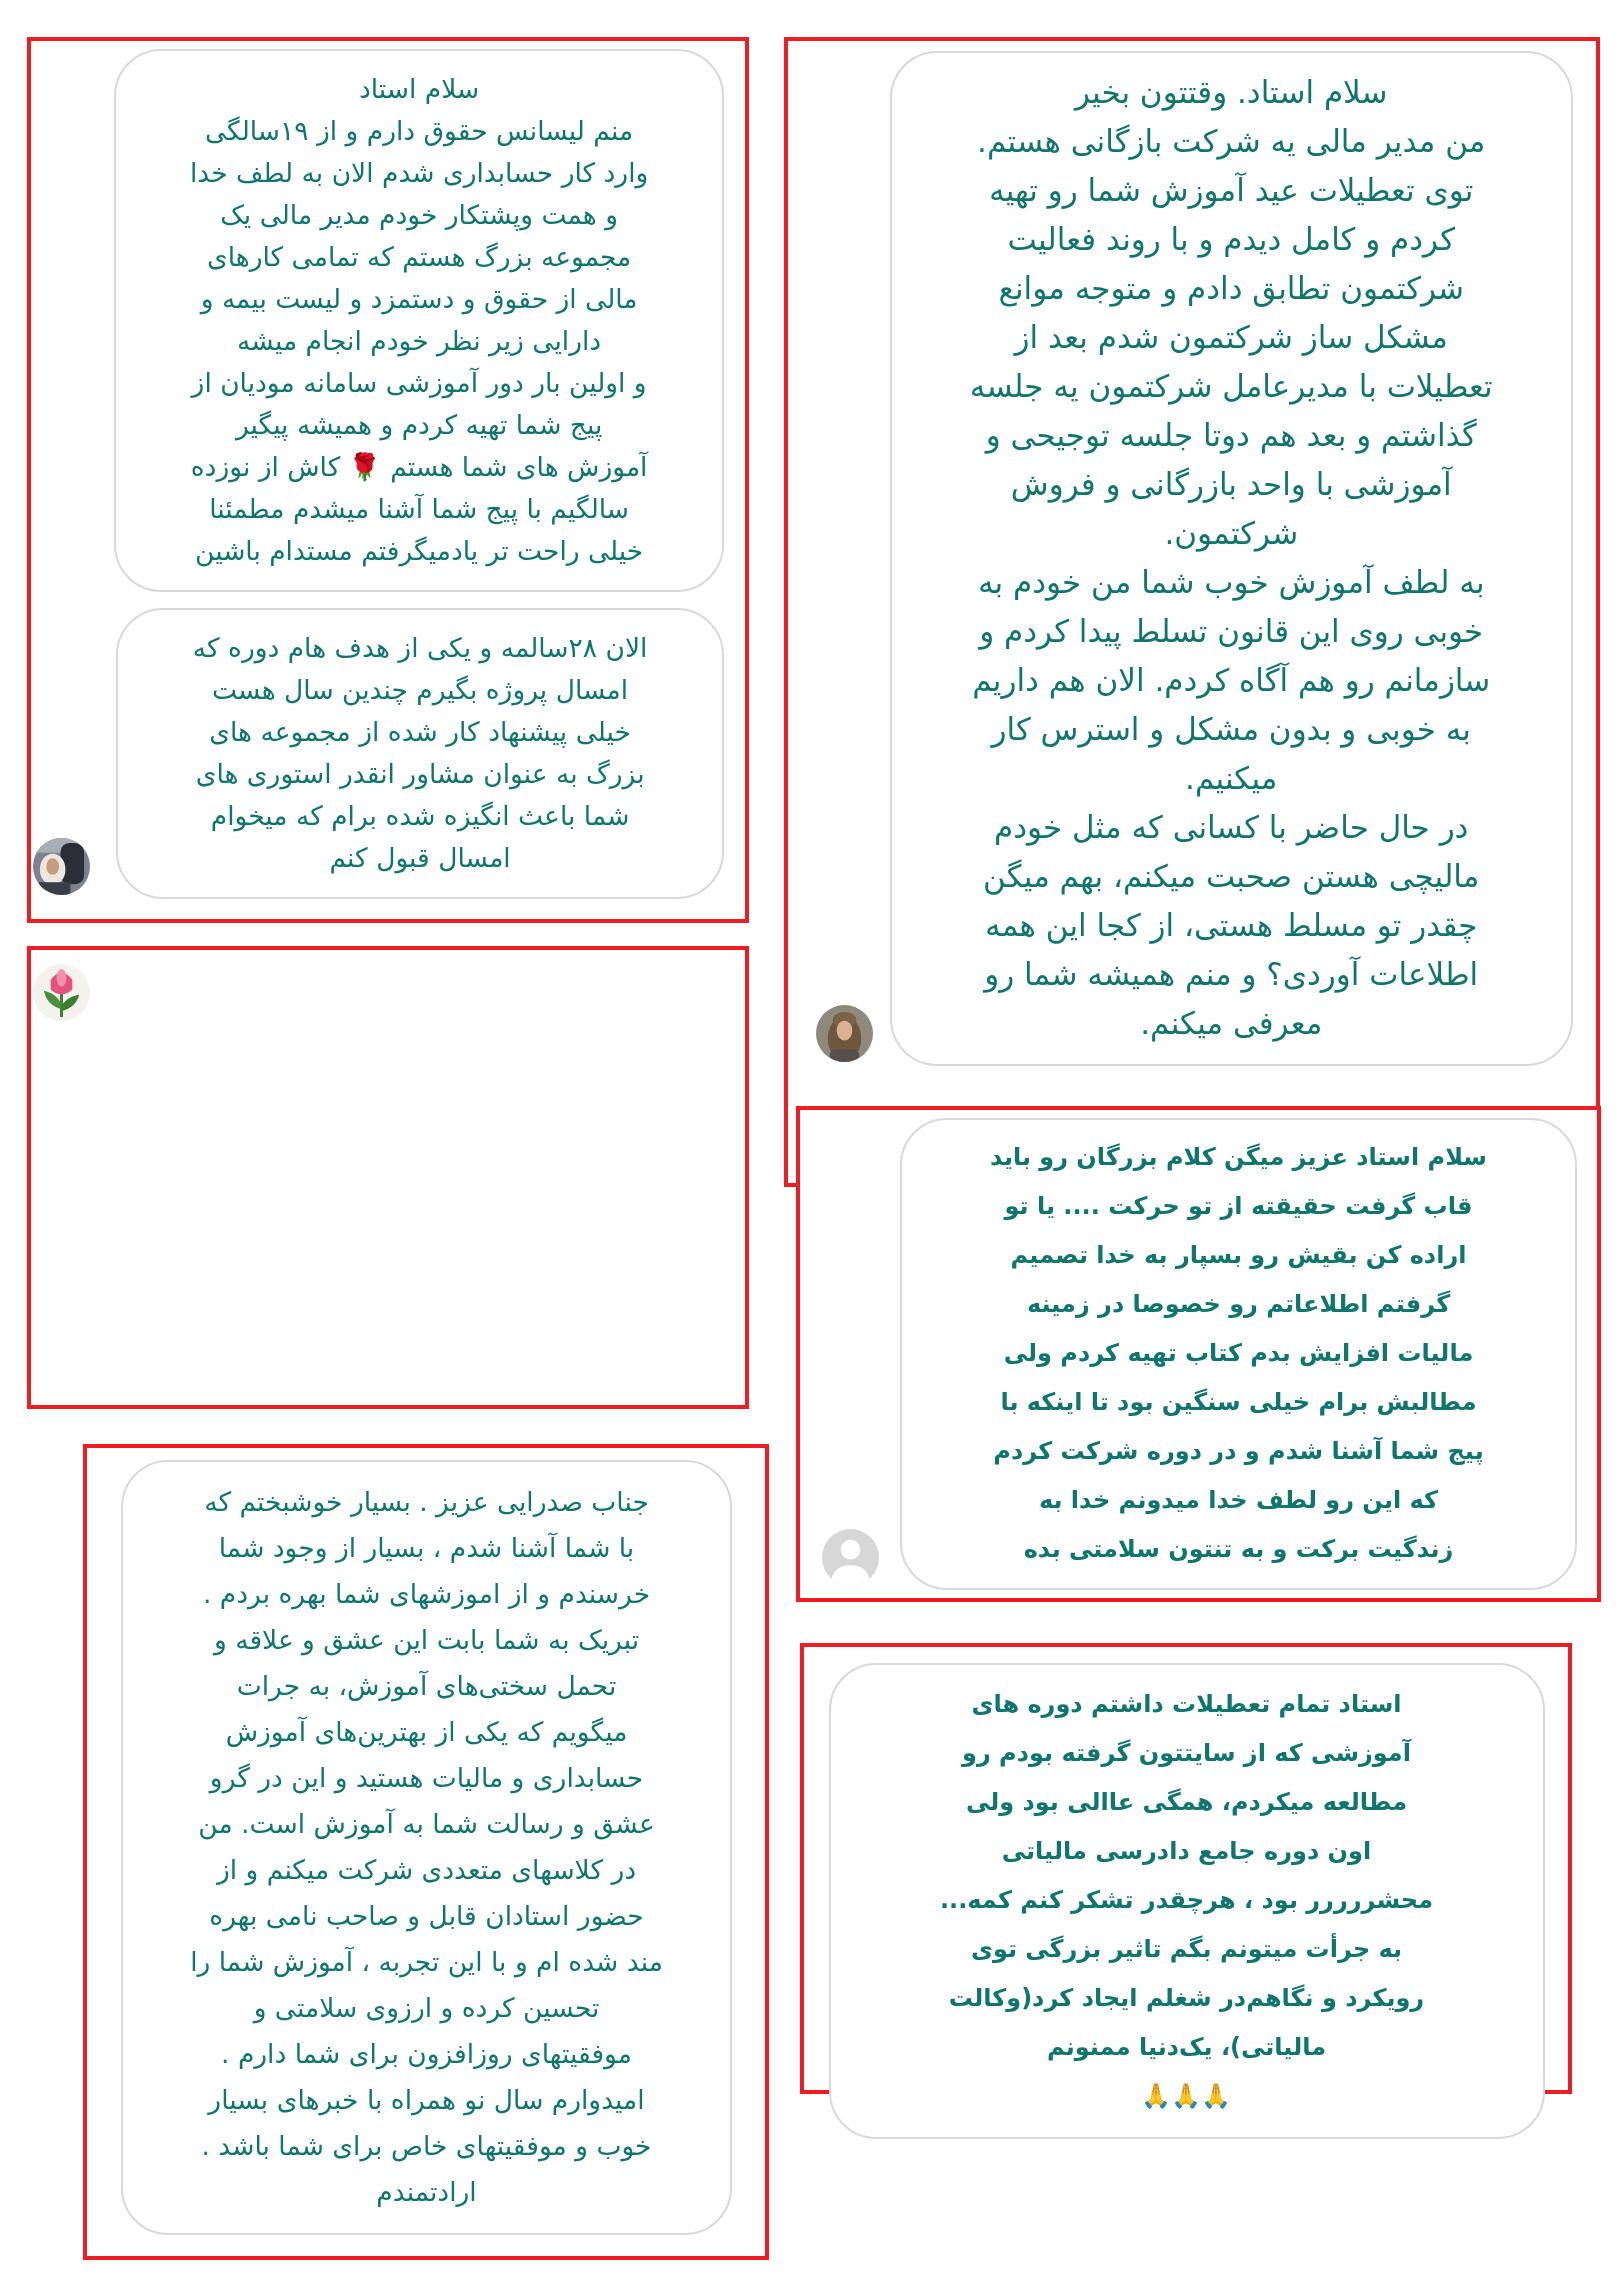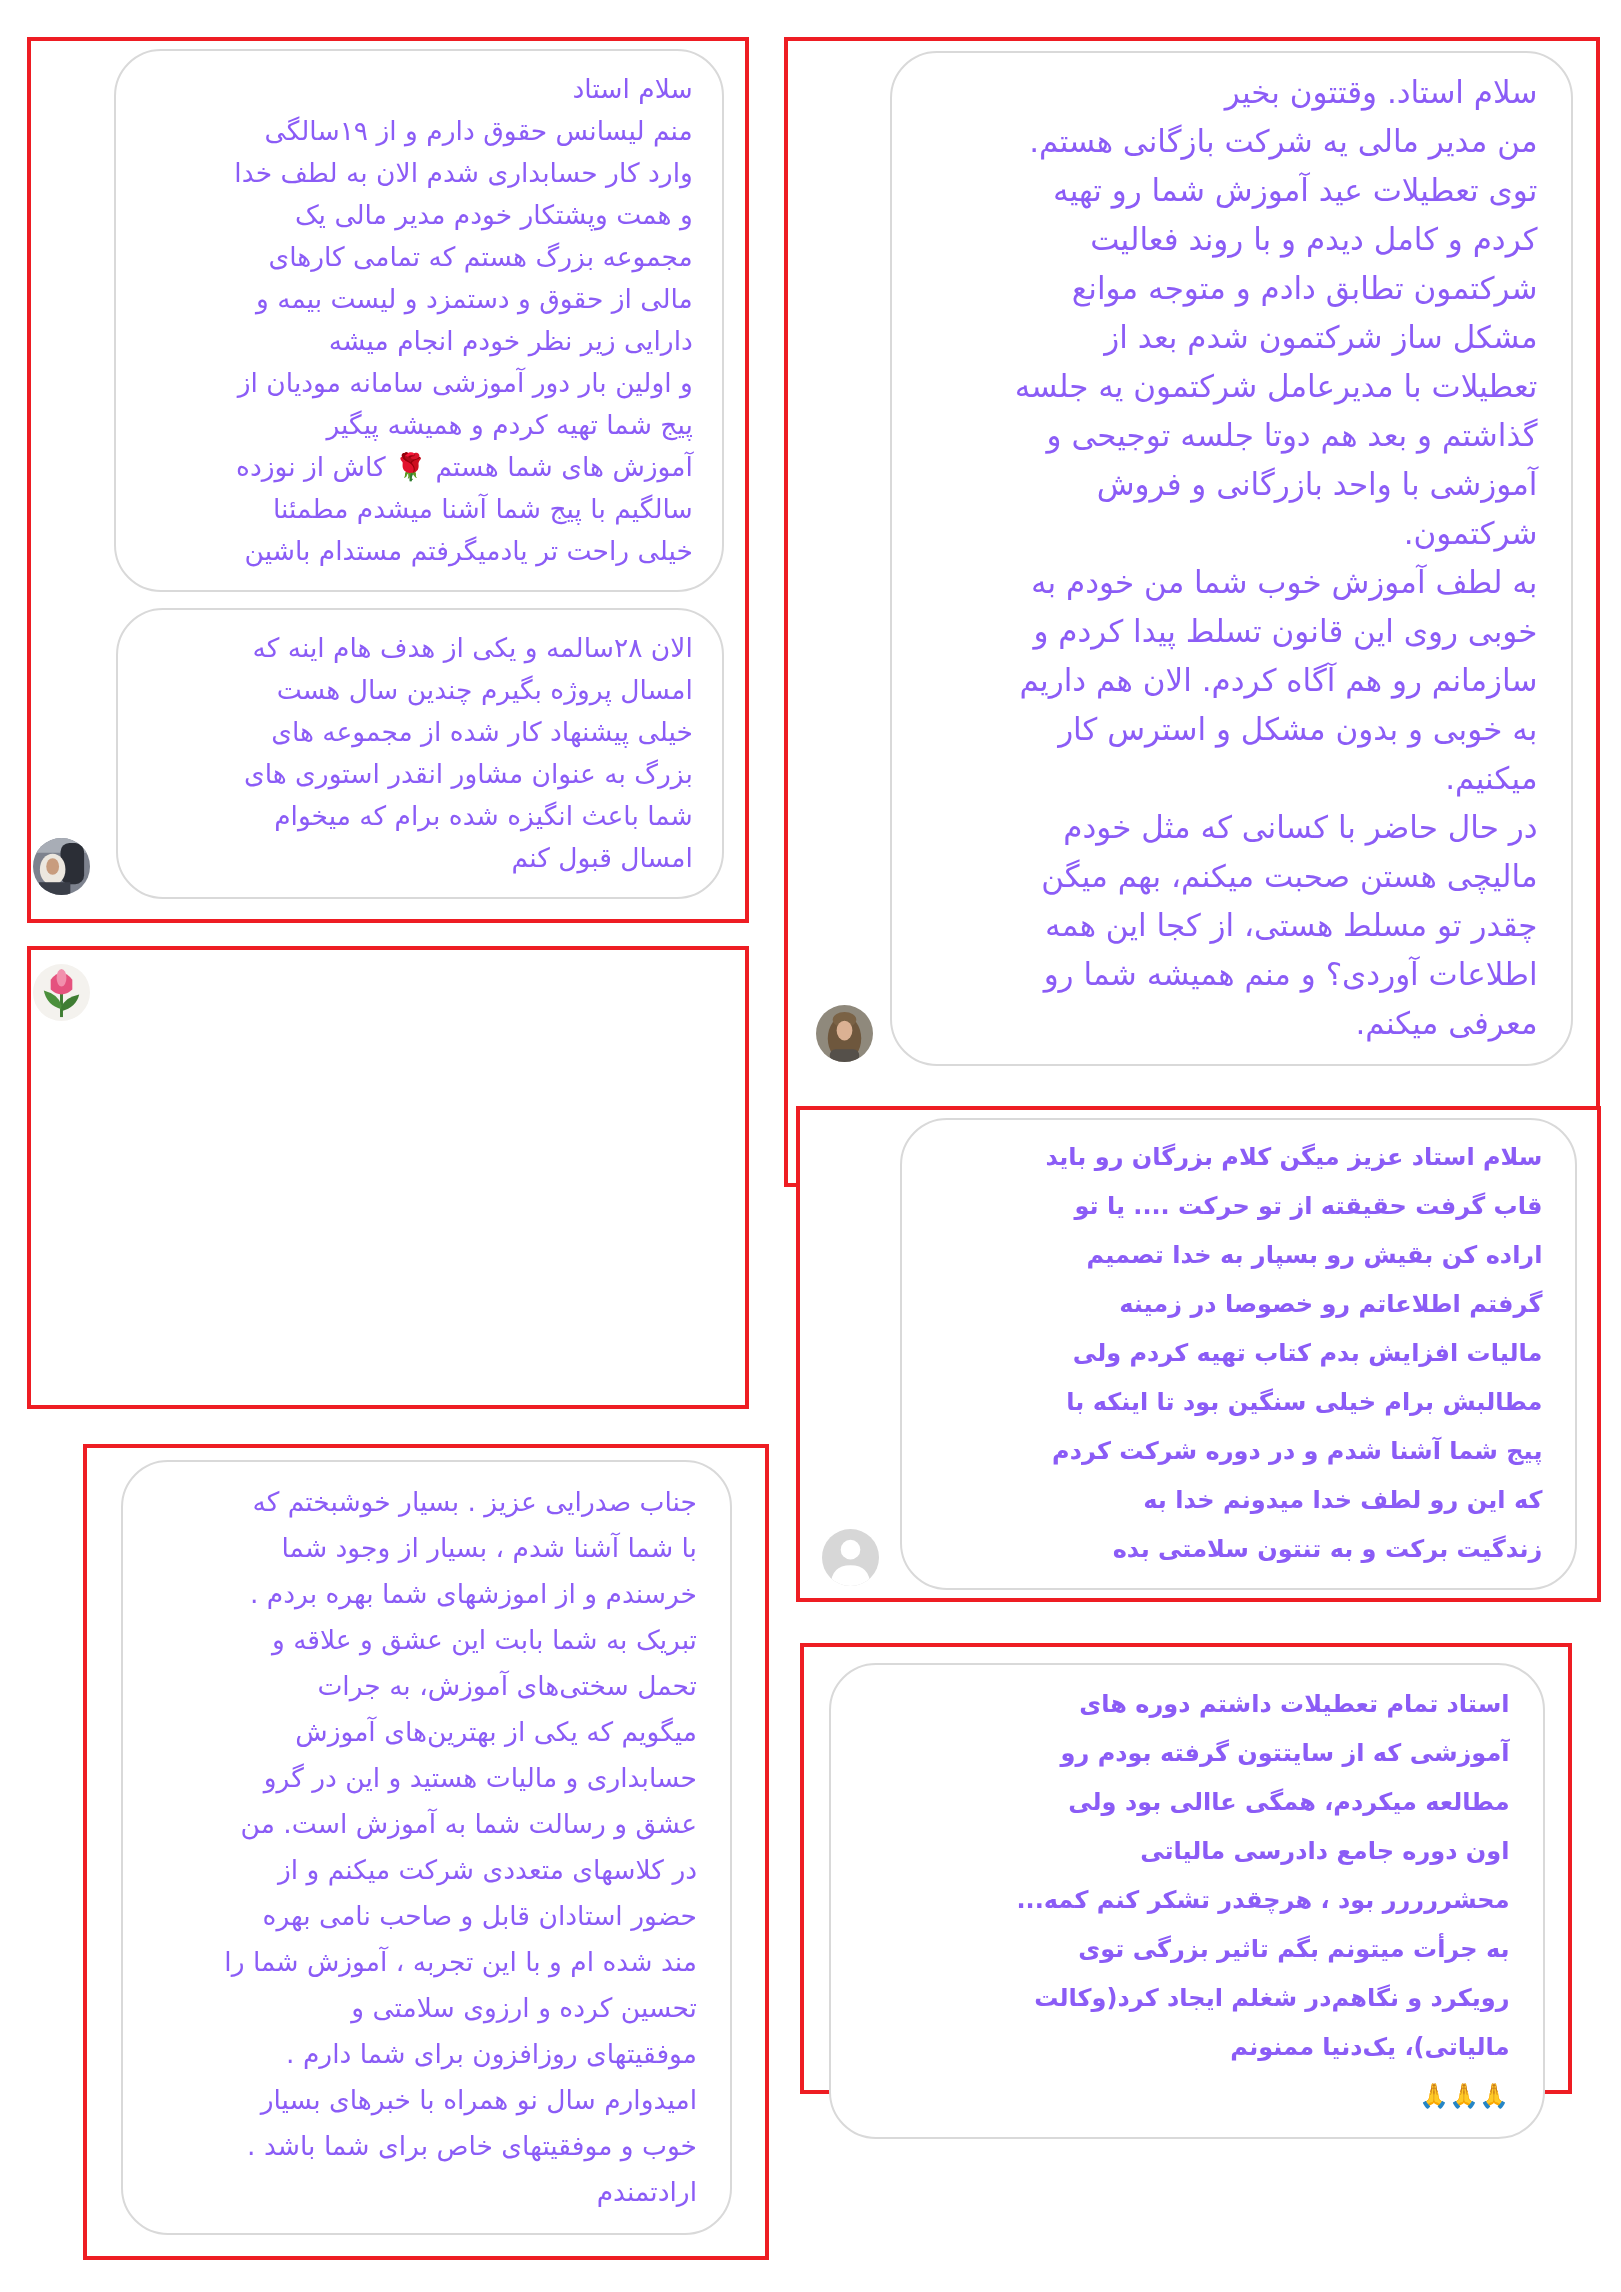--- a/index.html
+++ b/index.html
@@ -36,23 +36,23 @@
   .bubble{
     background:#ffffff;
     border:2px solid #d9d9d9;
     border-radius:47px;
     box-sizing:border-box;
     flex:1 1 auto;
     overflow:hidden;
   }
   .msg{
     direction:rtl;
-    text-align:right;
+    text-align:center;
     white-space:pre-line;
-    color:#8b5cf6;
+    color:#0f766e;
   }
   
   .col-left .msg{font-size:26.5px;line-height:42px;}
   
   .b2 .msg{font-size:31px;line-height:49px;}
   .b4 .msg,.b6 .msg{
     font-size:24px;line-height:49px;font-weight:700;
   }
   
   .b1{left:27.4px;top:37px;width:722px;height:886px;}
@@ -119,21 +119,21 @@
           <rect width="58" height="58" fill="#7d828e"></rect>
           <rect x="0" y="0" width="58" height="15" fill="#a8adb6"></rect>
           <rect x="28" y="5" width="24" height="42" rx="9" fill="#2b2e36"></rect>
           <ellipse cx="20" cy="32" rx="13" ry="16" fill="#ece7df"></ellipse>
           <ellipse cx="20" cy="29" rx="6.5" ry="8.5" fill="#c89c7e"></ellipse>
           <rect x="6" y="45" width="32" height="13" fill="#3a3e48"></rect>
         </svg>
       </div>
     </div>
     <div class="bubble">
-      <div class="msg" dir="rtl">الان ۲۸سالمه و یکی از هدف هام اینه که
+      <div class="msg" dir="rtl">الان ۲۸سالمه و یکی از هدف هام دوره که
 امسال پروژه بگیرم چندین سال هست
 خیلی پیشنهاد کار شده از مجموعه های
 بزرگ به عنوان مشاور انقدر استوری های
 شما باعث انگیزه شده برام که میخوام
 امسال قبول کنم</div>
     </div>
   </div>
 </div>
 
 <div class="block b2">

